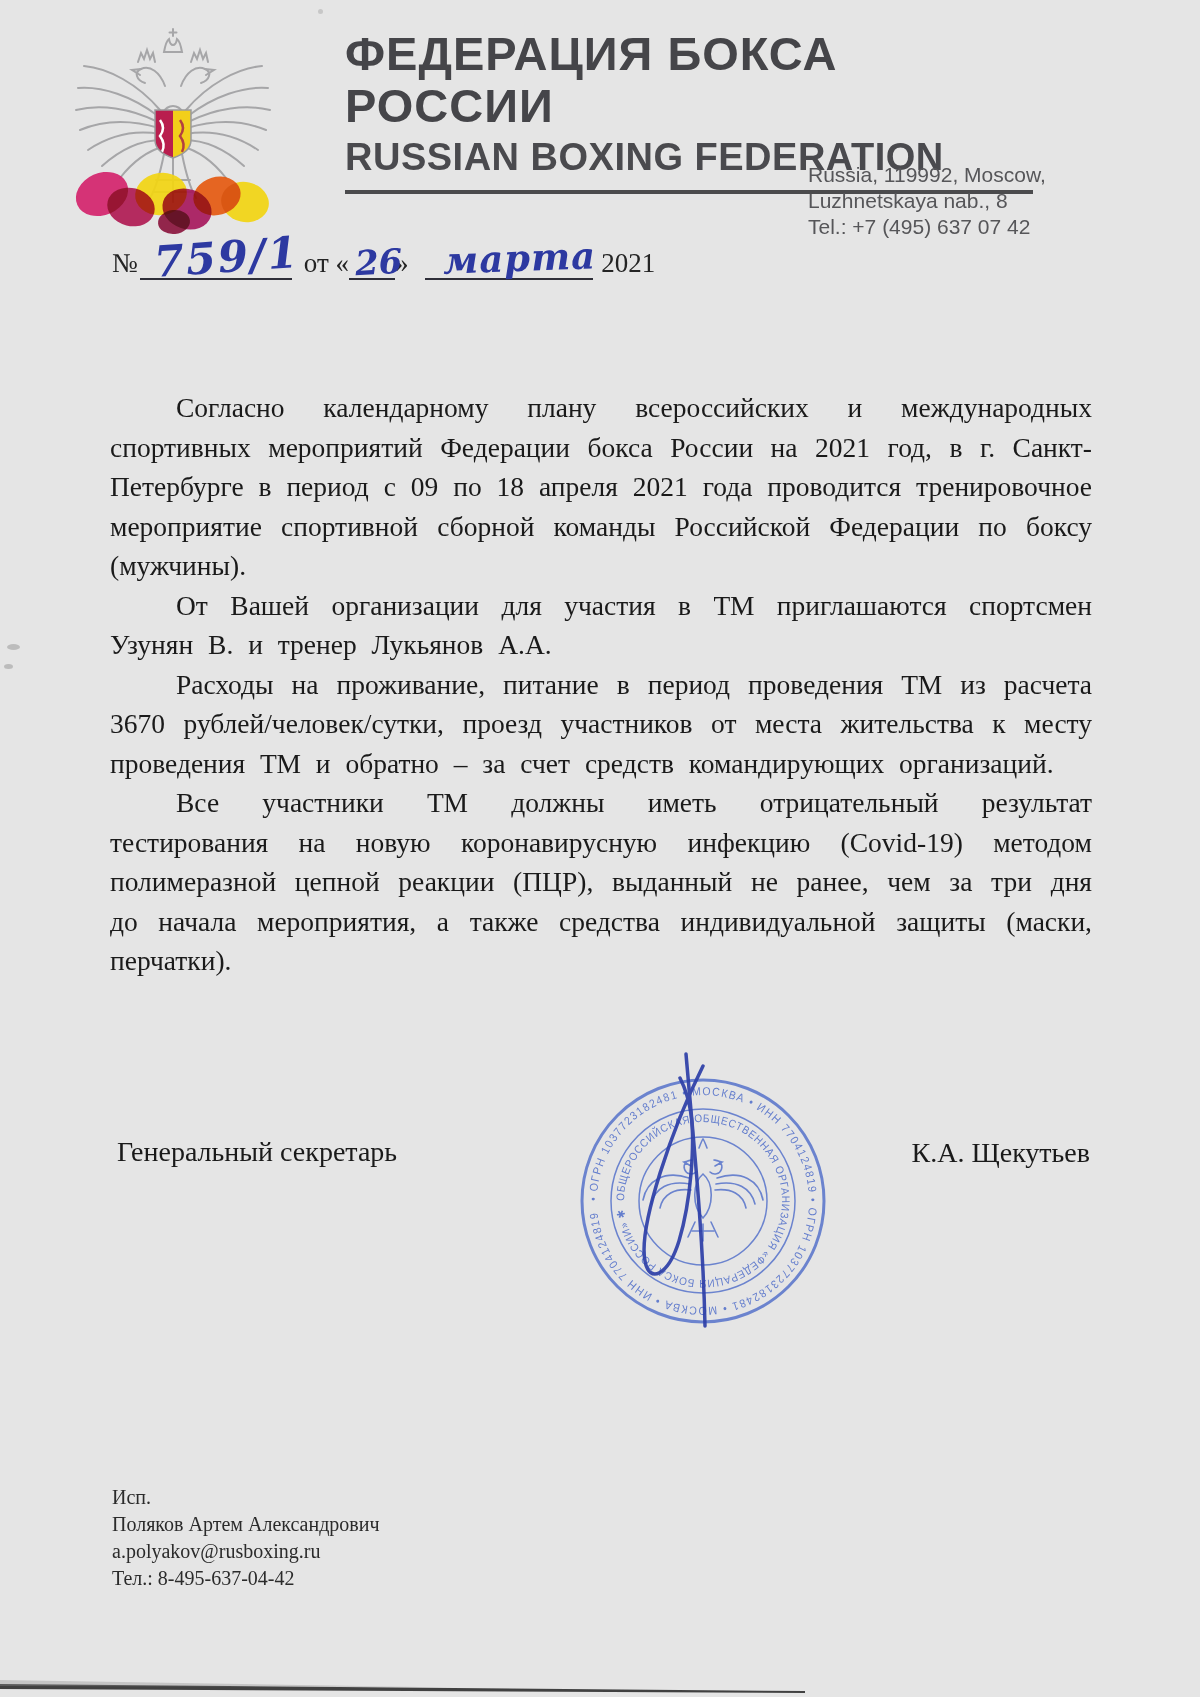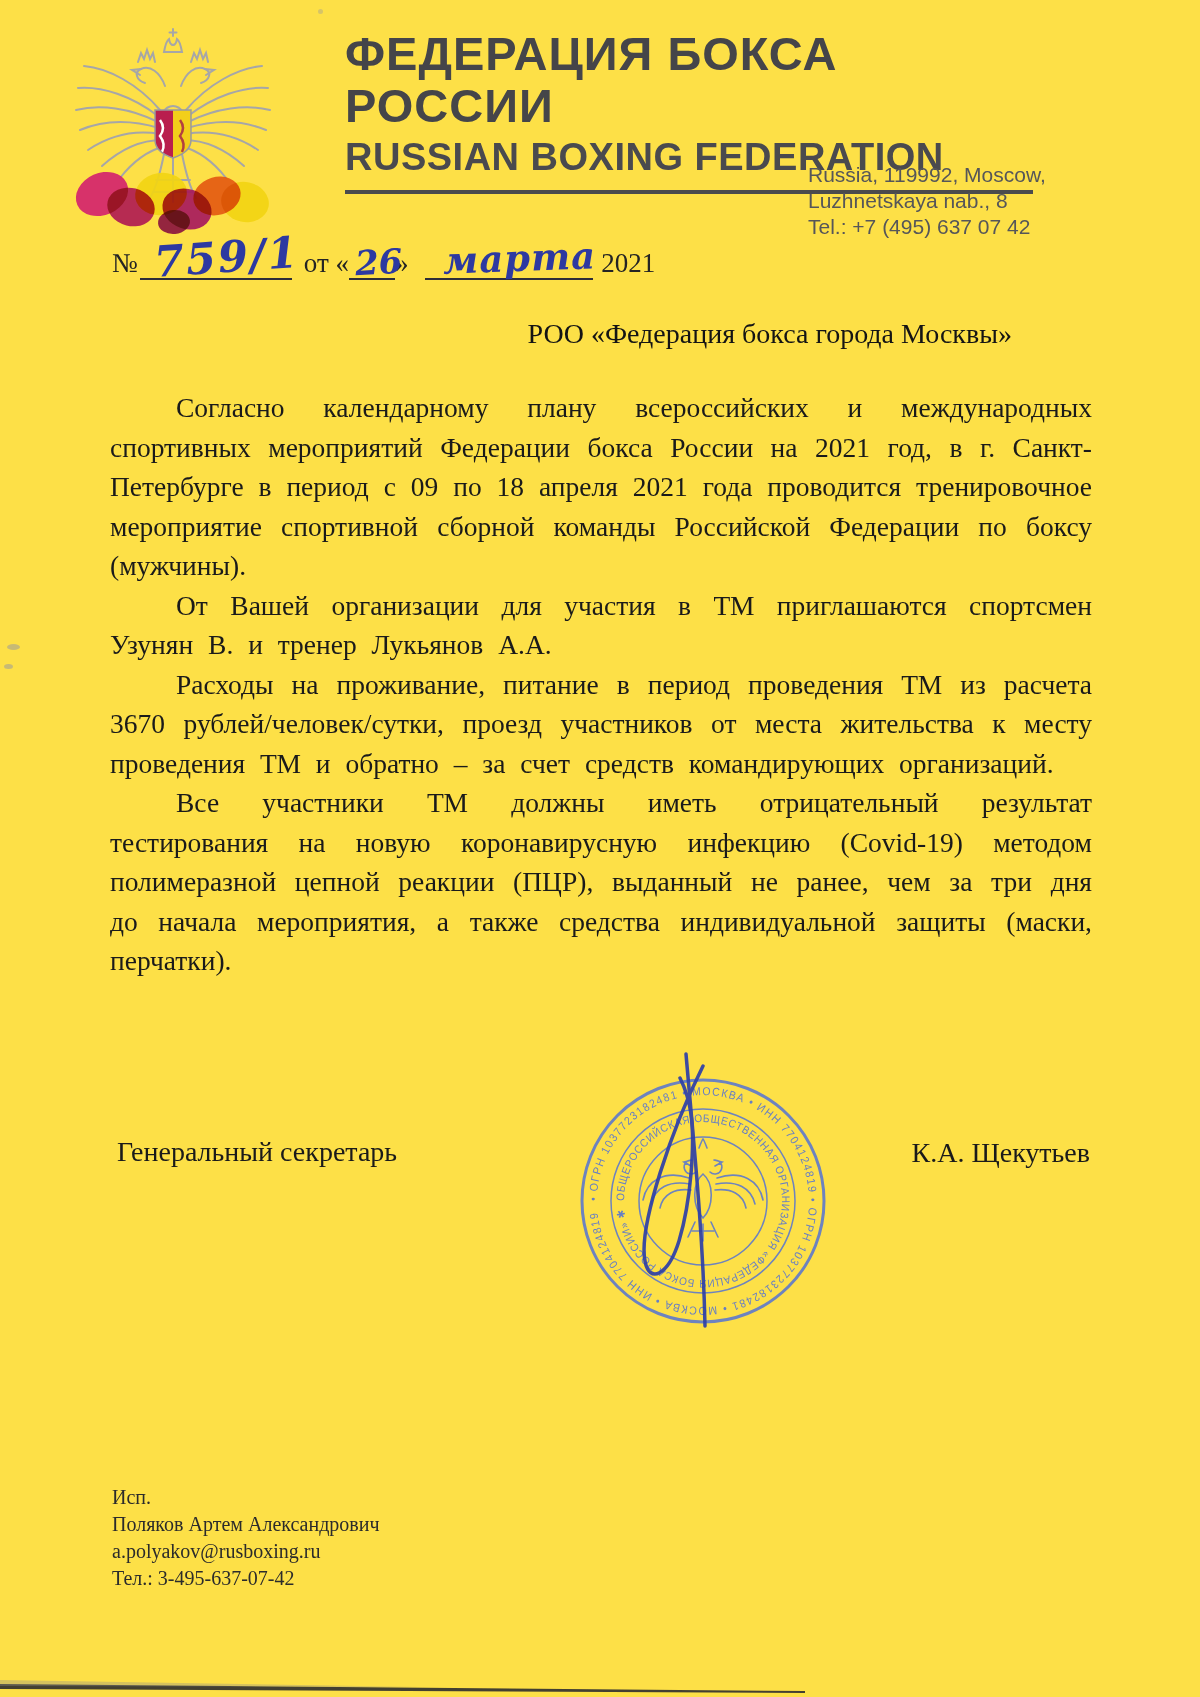--- a/index.html
+++ b/index.html
@@ -1,17 +1,17 @@
 <!DOCTYPE html>
 <html><head>
 <meta charset="utf-8">
 <style>
   html,body { margin:0; padding:0; background:#ffffff; }
   .page {
-    position:relative; width:1200px; height:1697px; background:#fde047;
+    position:relative; width:1200px; height:1697px; background:#e5e5e5;
     overflow:hidden; font-family:"Liberation Serif", serif; color:#1c1c1c;
   }
 
   
   .logo { position:absolute; left:68px; top:24px; }
   .org-block { position:absolute; left:345px; top:28px; width:700px; }
   .org-ru {
     font-family:"Liberation Sans", sans-serif; font-weight:700;
     font-size:47px; line-height:52px; color:#454549; letter-spacing:1px;
   }
@@ -146,21 +146,20 @@
     <div>Luzhnetskaya nab., 8</div>
     <div>Tel.: +7 (495) 637 07 42</div>
   </div>
 
   <div class="ref-line">
     <span>№</span><span class="blank blank-number"><span class="hw hw-number">759/1</span></span><span class="ref-word">от</span>
     <span>«</span><span class="blank blank-day"><span class="hw hw-day">26</span></span><span>»</span>
     <span class="blank blank-month"><span class="hw hw-month">марта</span></span><span>2021</span>
   </div>
 
-  <div class="recipient">РОО «Федерация бокса города Москвы»</div>
 
   <div class="body-text">
     <p>Согласно календарному плану всероссийских и международных спортивных мероприятий Федерации бокса России на 2021 год, в г. Санкт-Петербурге в период с 09 по 18 апреля 2021 года проводится тренировочное мероприятие спортивной сборной команды Российской Федерации по боксу (мужчины).</p>
     <p>От Вашей организации для участия в ТМ приглашаются спортсмен Узунян В. и тренер Лукьянов А.А.</p>
     <p>Расходы на проживание, питание в период проведения ТМ из расчета 3670 рублей/человек/сутки, проезд участников от места жительства к месту проведения ТМ и обратно – за счет средств командирующих организаций.</p>
     <p>Все участники ТМ должны иметь отрицательный результат тестирования на новую коронавирусную инфекцию (Covid-19) методом полимеразной цепной реакции (ПЦР), выданный не ранее, чем за три дня до начала мероприятия, а также средства индивидуальной защиты (маски, перчатки).</p>
   </div>
 
   <div class="sig-title">Генеральный секретарь</div>
   <div class="sig-name">К.А. Щекутьев</div>
@@ -202,21 +201,21 @@
         <path d="M150,40 C120,100 85,200 92,235 C96,258 115,250 126,215 C138,175 142,118 138,88 C136,74 131,60 127,52"></path>
         <path d="M133,28 C140,110 150,205 152,300"></path>
       </g>
     </svg>
   </div>
 
   <div class="footer">
     <div>Исп.</div>
     <div>Поляков Артем Александрович</div>
     <div>a.polyakov@rusboxing.ru</div>
-    <div>Тел.: 3-495-637-07-42</div>
+    <div>Тел.: 8-495-637-04-42</div>
   </div>
 
   <svg class="artifact-bottom" width="1200" height="19" viewBox="0 0 1200 19">
     <polygon points="0,6 805,13 805,15 0,11" fill="#2f2f2f" opacity="0.9"></polygon>
     <polygon points="0,2 420,9 0,8" fill="#8a8a8a" opacity="0.35"></polygon>
   </svg>
   <div class="speck speck-a"></div>
   <div class="speck speck-b"></div>
   <div class="speck speck-c"></div>
 

